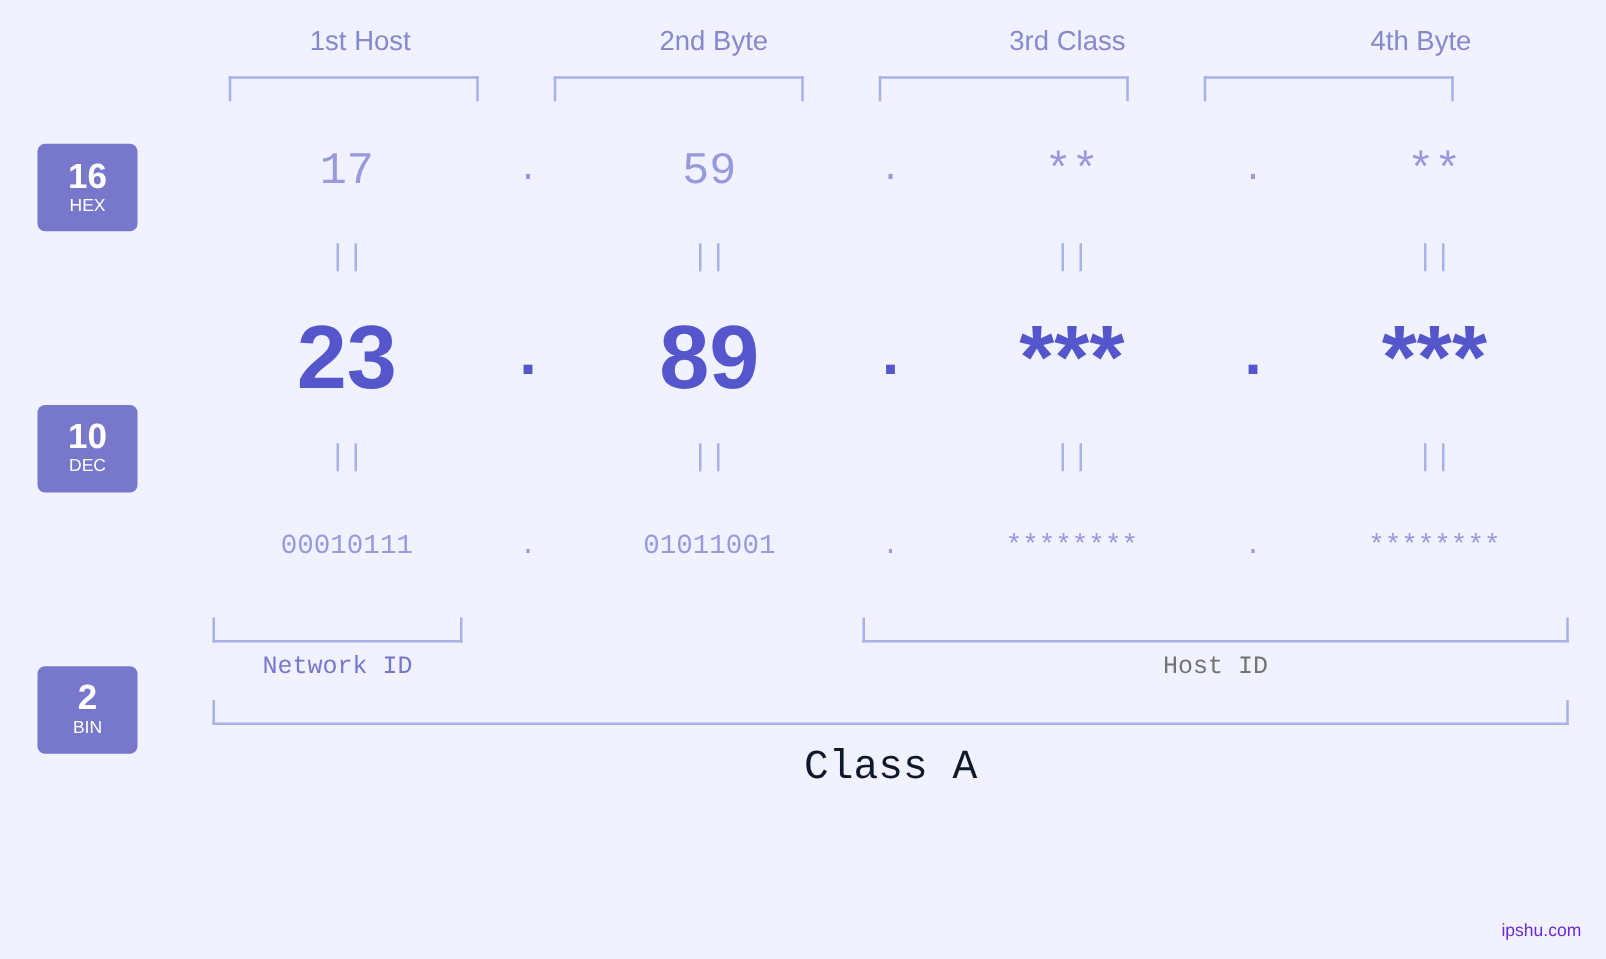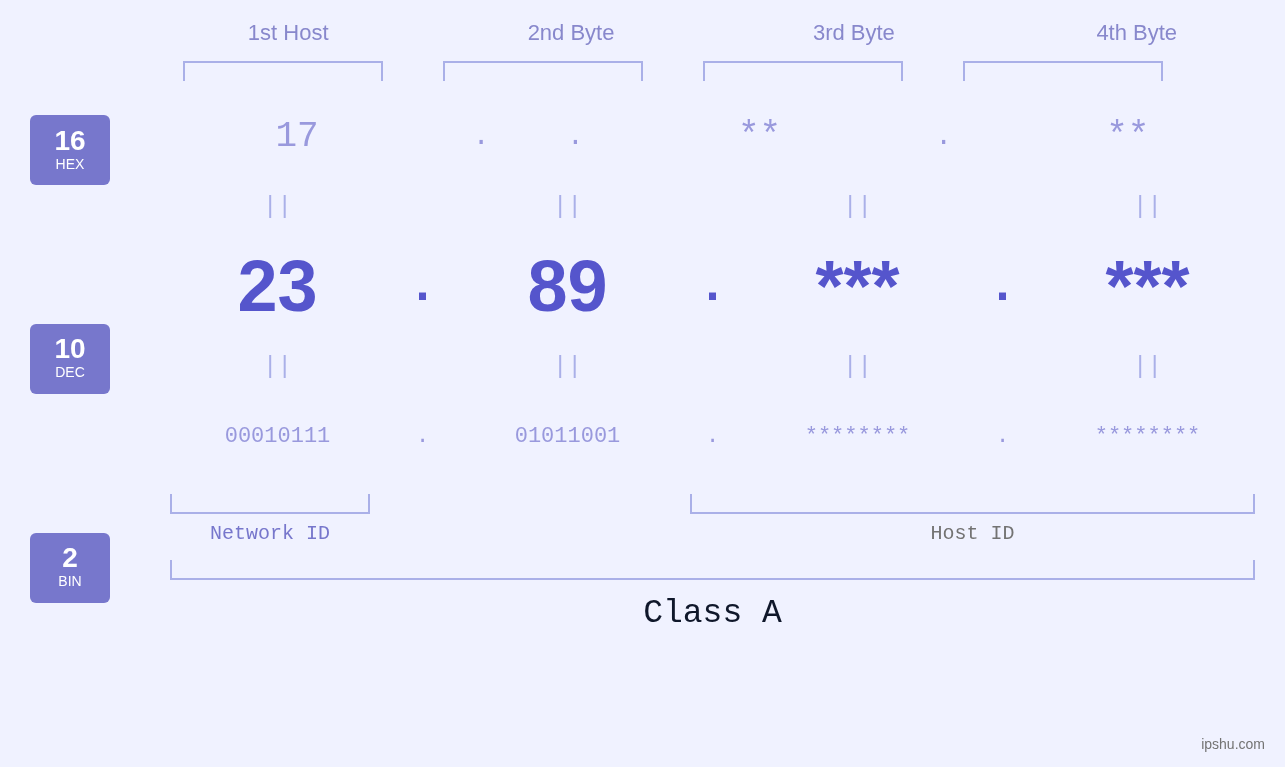--- a/index.html
+++ b/index.html
@@ -189,21 +189,21 @@
       font-size: 33px;
       font-family: 'Courier New', Courier, monospace;
       margin-top: 15px;
       width: 100%;
     }
 
     .watermark {
       position: absolute;
       bottom: 15px;
       right: 20px;
-      color: #737373;
+      color: #6d28d9;
       font-size: 14px;
       font-family: Arial, sans-serif;
       text-align: right;
     }
 
     .equals-cell {
       width: 220px;
       text-align: center;
       color: #aab0e8;
       font-size: 24px;
@@ -216,21 +216,21 @@
 </head>
 <body>
 
 <div class="main-container">
 
   <div class="byte-headers">
     <div class="byte-header cell">1st Host</div>
     <div class="dot-cell"></div>
     <div class="byte-header cell">2nd Byte</div>
     <div class="dot-cell"></div>
-    <div class="byte-header cell">3rd Byte</div>
+    <div class="byte-header cell">3rd Class</div>
     <div class="dot-cell"></div>
     <div class="byte-header cell">4th Byte</div>
   </div>
 
   <div class="brackets-row">
     <div class="bracket"></div>
     <div style="width:40px"></div>
     <div class="bracket"></div>
     <div style="width:40px"></div>
     <div class="bracket"></div>
@@ -256,20 +256,23 @@
     </div>
 
     <div class="values-grid">
 
       <div class="value-row hex-row">
         <div class="cell">
             <span class="hex-value">17</span>
           </div>
         <div class="dot-cell">
             <span class="hex-dot">.</span>
+          </div>
+        <div class="cell">
+            <span class="hex-value">59</span>
           </div>
         <div class="dot-cell">
             <span class="hex-dot">.</span>
           </div>
         <div class="cell">
             <span class="hex-value">**</span>
           </div>
         <div class="dot-cell">
             <span class="hex-dot">.</span>
           </div>

